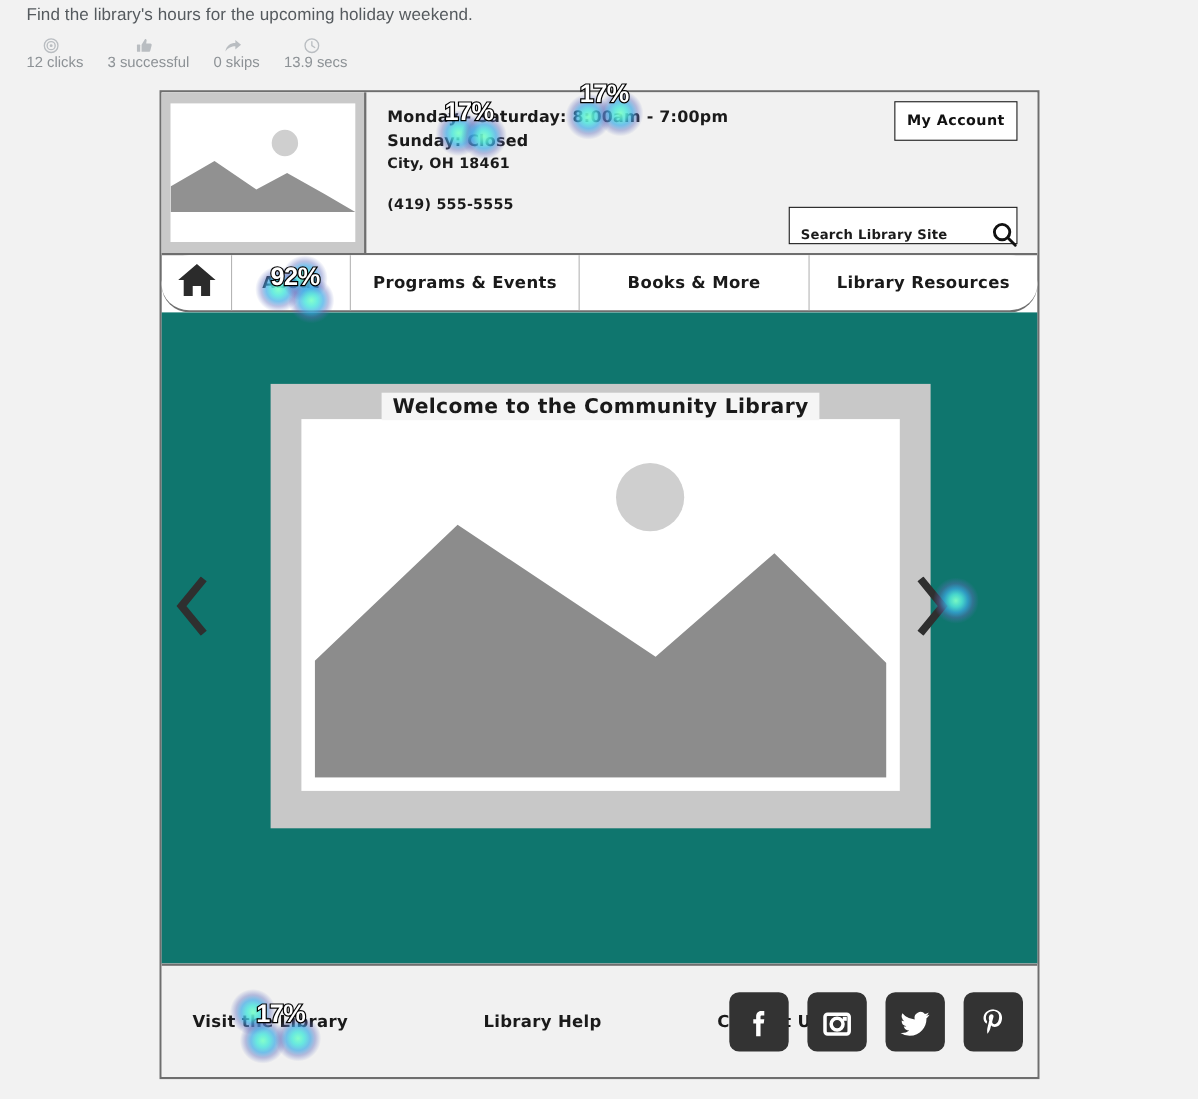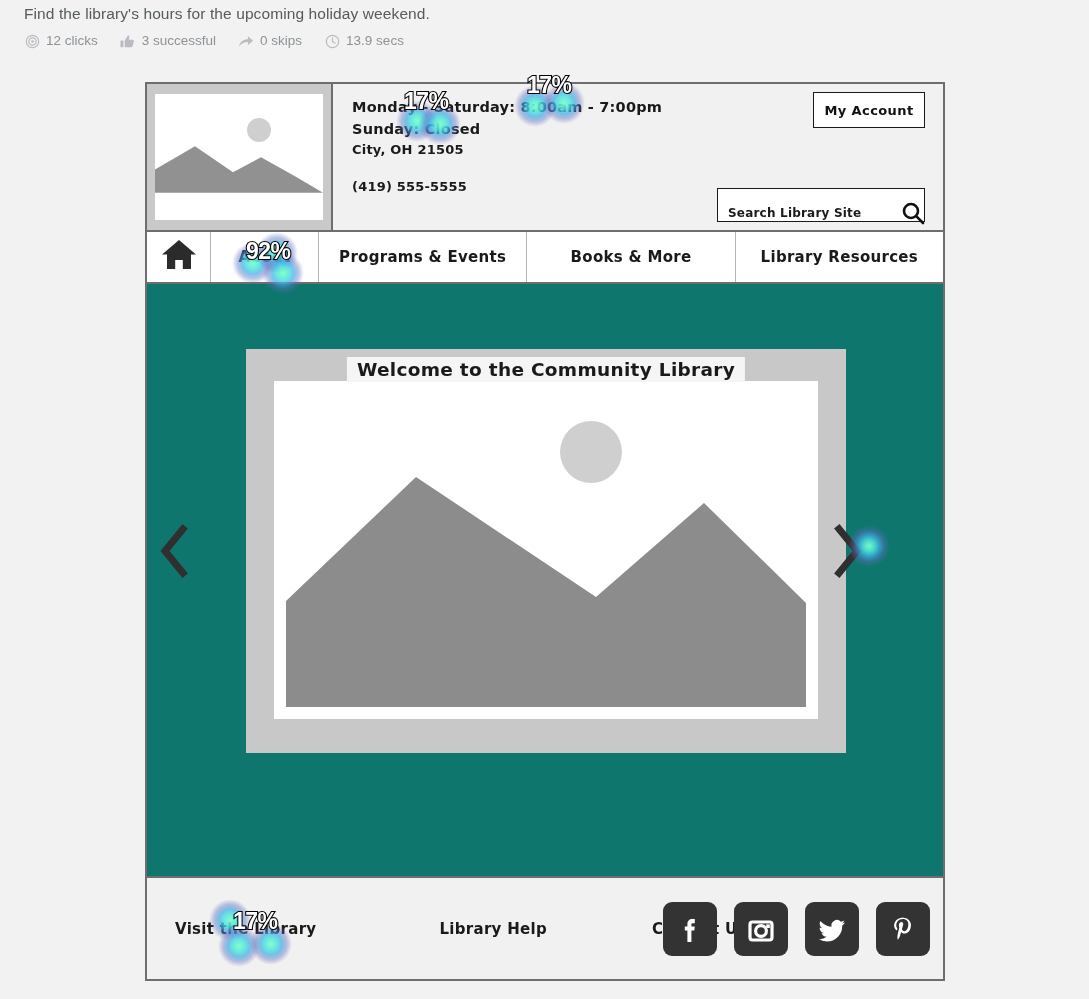--- a/index.html
+++ b/index.html
@@ -20,21 +20,21 @@
     letter-spacing: .1px;
     white-space: nowrap;
   }
   .stats-row {
     display: flex;
     align-items: center;
     margin-top: 9px;
     color: #8d9296;
     font-size: 13.5px;
   }
-  .stat { display: flex; margin-right: 22px; }
+  .stat { display: flex; align-items: center; margin-right: 22px; flex-direction: column; }
   .stat .ic {
     display: inline-flex; align-items: center; justify-content: center;
     width: 16px; height: 16px; margin-right: 6px;
     color: #b9bdc1;
   }
   .stat .ic svg { display: block; }
 
   
   .site-frame {
     position: absolute;
@@ -119,20 +119,21 @@
   }
   .search-box input::placeholder { color: #1a1a1a; opacity: 1; }
   .search-ic { width: 26px; height: 26px; flex: none; color: #111; }
 
   
   .site-nav {
     display: flex;
     height: 52px;
     background: #ffffff;
     border-bottom: 2px solid #6e6e6e;
+    border-radius: 25px;
   }
   .nav-item {
     display: flex; align-items: center; justify-content: center;
     border-right: 1px solid #b5b5b5;
     font-family: "DejaVu Sans", sans-serif;
     font-size: 15px; font-weight: 700; color: #1a1a1a;
     letter-spacing: .3px;
     cursor: pointer;
     position: relative;
   }
@@ -307,21 +308,21 @@
           <svg viewBox="0 0 168 126" preserveAspectRatio="none" style="height:86px;">
             <polygon points="0,86 0,52 40,18 78,56 106,34 140,62 168,86" fill="#919191"></polygon>
           </svg>
         </div>
       </div>
     </div>
 
     <div class="header-mid">
       <div class="hours-line">Monday - Saturday: 8:00am - 7:00pm</div>
       <div class="hours-line">Sunday: Closed</div>
-      <div class="addr-line" style="margin-top:0;">City, OH 21505</div>
+      <div class="addr-line" style="margin-top:0;">City, OH 18461</div>
       <div class="phone-line">(419) 555-5555</div>
 
       <div class="header-right">
         <div class="account-btn">My Account</div>
         <div class="search-box">
           <input type="text" placeholder="Search Library Site" style="">
           <span class="search-ic">
             <svg viewBox="0 0 26 26" fill="none" stroke="currentColor" stroke-width="2.6" stroke-linecap="round">
               <circle cx="11" cy="11" r="7"></circle>
                 <path d="M16.2 16.2L23 23"></path>

